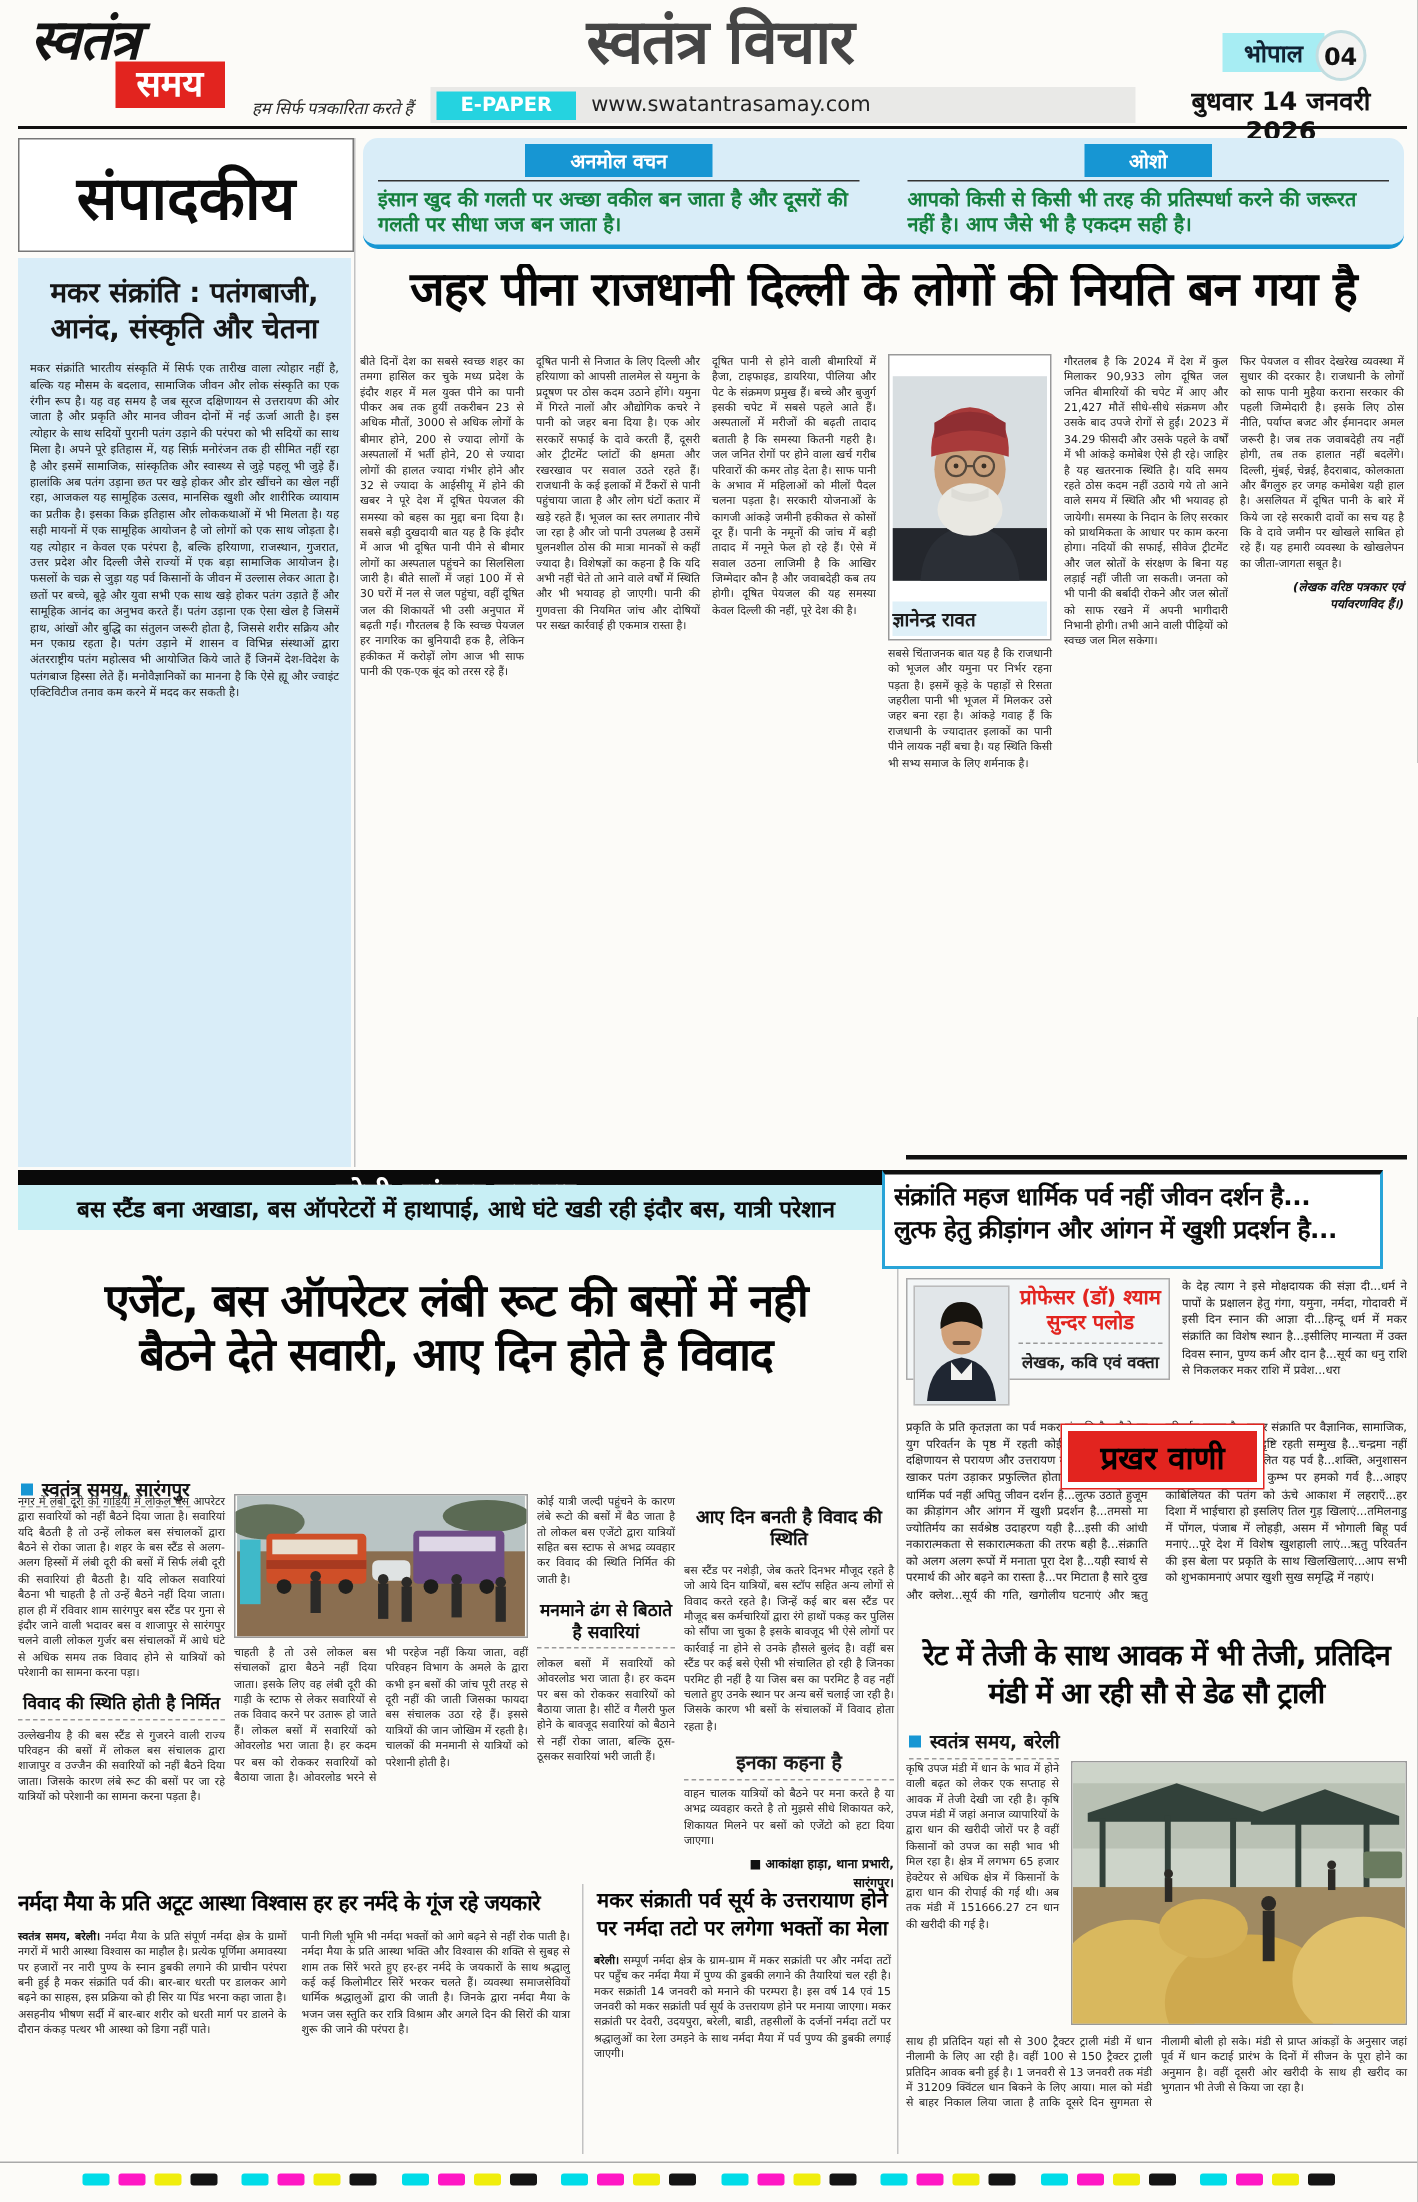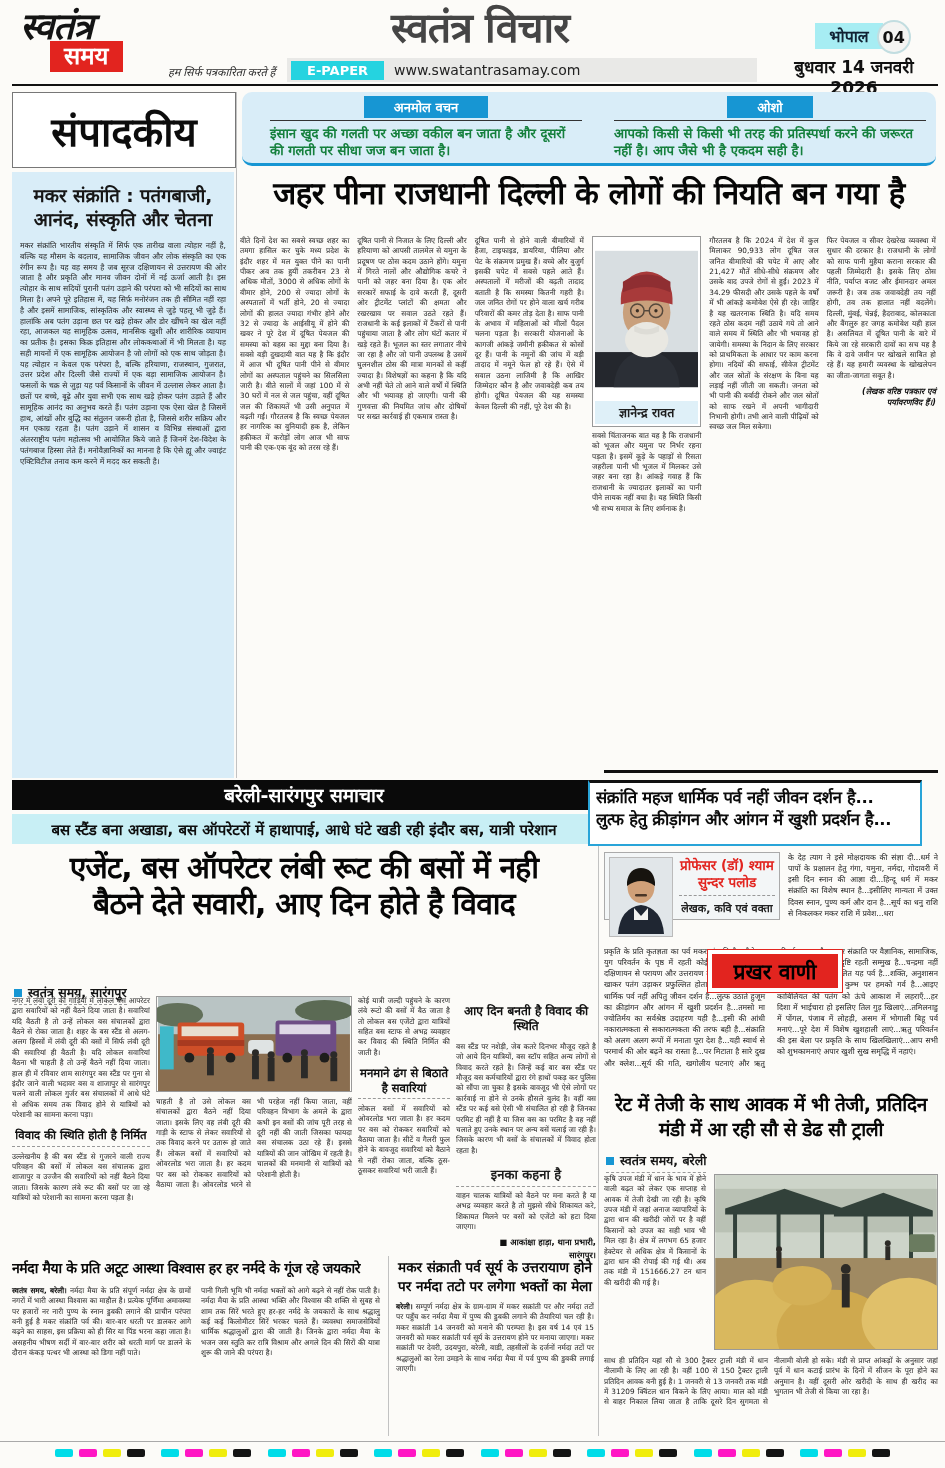--- a/index.html
+++ b/index.html
@@ -22,30 +22,30 @@
   .dateline{font-size:17px;font-weight:700;color:#111;}
   .rule{background:#111;}
   .grule{background:#a9a9a9;}
   .vr{background:#c2c2c2;width:1px;}
   
   .edbox{border:1.5px solid #777;background:#fff;display:flex;align-items:center;justify-content:center;}
   .edbox-t{font-size:40px;font-weight:900;color:#0c0c0c;}
   .edpanel{background:#d9edf8;padding:10px 8px;}
   .edhead{font-size:18.5px;font-weight:700;text-align:center;line-height:1.3;color:#161616;margin:2px 0 9px 0;}
   
-  .qpanel{background:#d9edf8;border-radius:10px;border-bottom:3px solid #1796d3;display:flex;padding:4px 10px 6px 28px;box-sizing:border-box;gap:32px;}
+  .qpanel{background:#d9edf8;border-radius:10px;border-bottom:3px solid #1796d3;display:flex;padding:4px 10px 6px 10px;box-sizing:border-box;gap:32px;}
   .qhalf{flex:1;display:flex;flex-direction:column;align-items:center;}
   .qtab{background:#1796d3;color:#fff;font-weight:700;font-size:13px;padding:2px 30px;margin-bottom:2px;}
   .qtext{font-size:13.2px;font-weight:700;color:#15803d;line-height:1.3;border-top:1.5px solid #333;padding-top:4px;text-align:left;}
   
   .leadhead{font-size:31px;font-weight:900;letter-spacing:-0.5px;text-align:center;color:#060606;white-space:nowrap;overflow:hidden;line-height:1.1;}
   .leadcols{display:flex;gap:8px;}
   .lcol{flex:1;min-width:0;}
   .photobox{border:1px solid #999;background:#fff;padding:2px;margin-bottom:4px;}
-  .photocap{background:#dff0f8;font-size:12.5px;font-weight:700;text-align:center;padding:3px 0;margin-top:2px;}
+  .photocap{background:#dff0f8;font-size:12.5px;font-weight:700;padding:3px 0;margin-top:2px;}
   .credit{font-size:8px;font-weight:700;font-style:italic;text-align:right;color:#111;}
   
   .banner{background:#0a0a0a;color:#fff;font-size:19px;font-weight:700;display:flex;align-items:center;justify-content:center;}
   .kicker{background:#c8eff5;color:#0d0d0d;font-size:15px;font-weight:700;display:flex;align-items:center;justify-content:center;white-space:nowrap;overflow:hidden;}
   .bushead{font-size:30px;font-weight:900;text-align:center;letter-spacing:-0.8px;line-height:1.2;color:#060606;white-space:nowrap;overflow:hidden;}
   .byline{display:flex;align-items:center;gap:6px;font-size:12.5px;font-weight:700;color:#151515;
           border-bottom:1px dashed #9a9a9a;padding-bottom:3px;width:max-content;}
   .sq{width:8px;height:8px;background:#1796d3;display:inline-block;}
   .subhd{font-size:11.5px;font-weight:700;text-align:center;margin:5px 0;padding:3px 0;border-bottom:1px dashed #999;color:#0f0f0f;line-height:1.25;}
   .busgrid{display:flex;gap:6px;}
@@ -73,21 +73,21 @@
   .cbar{width:18px;height:8px;border-radius:2px;display:inline-block;}
   svg{display:block;}
 </style>
 </head>
 <body>
 
 <div id="page">
 
   <div class="abs" style="left:20px;top:8px;width:230px;">
     <div class="logo1">स्वतंत्र</div>
-    <div style="margin-left:30px;margin-top:-4px;">
+    <div style="margin-left:57px;margin-top:-4px;">
       <span class="logo2">समय</span>
     </div>
   </div>
   <div class="abs tagline" style="left:168px;top:64px;">हम सिर्फ पत्रकारिता करते हैं</div>
 
   <div class="abs mast-title" style="left:320px;top:8px;width:320px;">स्वतंत्र विचार</div>
 
   <div class="abs urlbar" style="left:287px;top:58px;width:466px;">
     <span class="epchip">E-PAPER</span>
     <span class="url">www.swatantrasamay.com</span>
@@ -151,21 +151,21 @@
     <div class="lcol t">गौरतलब है कि 2024 में देश में कुल मिलाकर 90,933 लोग दूषित जल जनित बीमारियों की चपेट में आए और 21,427 मौतें सीधे-सीधे संक्रमण और उसके बाद उपजे रोगों से हुईं। 2023 में 34.29 फीसदी और उसके पहले के वर्षों में भी आंकड़े कमोबेश ऐसे ही रहे। जाहिर है यह खतरनाक स्थिति है। यदि समय रहते ठोस कदम नहीं उठाये गये तो आने वाले समय में स्थिति और भी भयावह हो जायेगी। समस्या के निदान के लिए सरकार को प्राथमिकता के आधार पर काम करना होगा। नदियों की सफाई, सीवेज ट्रीटमेंट और जल स्रोतों के संरक्षण के बिना यह लड़ाई नहीं जीती जा सकती। जनता को भी पानी की बर्बादी रोकने और जल स्रोतों को साफ रखने में अपनी भागीदारी निभानी होगी। तभी आने वाली पीढ़ियों को स्वच्छ जल मिल सकेगा।</div>
     <div class="lcol">
       <p class="t">फिर पेयजल व सीवर देखरेख व्यवस्था में सुधार की दरकार है। राजधानी के लोगों को साफ पानी मुहैया कराना सरकार की पहली जिम्मेदारी है। इसके लिए ठोस नीति, पर्याप्त बजट और ईमानदार अमल जरूरी है। जब तक जवाबदेही तय नहीं होगी, तब तक हालात नहीं बदलेंगे। दिल्ली, मुंबई, चेन्नई, हैदराबाद, कोलकाता और बैंगलुरु हर जगह कमोबेश यही हाल है। असलियत में दूषित पानी के बारे में किये जा रहे सरकारी दावों का सच यह है कि वे दावे जमीन पर खोखले साबित हो रहे हैं। यह हमारी व्यवस्था के खोखलेपन का जीता-जागता सबूत है।</p>
       <div class="credit">(लेखक वरिष्ठ पत्रकार एवं पर्यावरणविद हैं।)</div>
     </div>
   </div>
 
   <div class="abs rule" style="left:604px;top:770px;width:334px;height:3px;"></div>
 
   <div class="abs banner" style="left:12px;top:780px;width:584px;height:30px;">बरेली-सारंगपुर समाचार</div>
-  <div class="abs kicker" style="left:12px;top:814px;width:584px;height:30px;">बस स्टैंड बना अखाडा, बस ऑपरेटरों में हाथापाई, आधे घंटे खडी रही इंदौर बस, यात्री परेशान</div>
+  <div class="abs kicker" style="left:12px;top:790px;width:584px;height:30px;">बस स्टैंड बना अखाडा, बस ऑपरेटरों में हाथापाई, आधे घंटे खडी रही इंदौर बस, यात्री परेशान</div>
   <div class="abs" style="left:12px;top:850px;width:584px;">
     <div class="bushead">एजेंट, बस ऑपरेटर लंबी रूट की बसों में नही</div>
     <div class="bushead">बैठने देते सवारी, आए दिन होते है विवाद</div>
   </div>
   <div class="abs byline" style="left:14px;top:984px;">
     <span class="sq"></span>
     <span>स्वतंत्र समय, सारंगपुर</span>
   </div>
 
   <div class="abs busgrid" style="left:12px;top:996px;width:584px;height:242px;">

